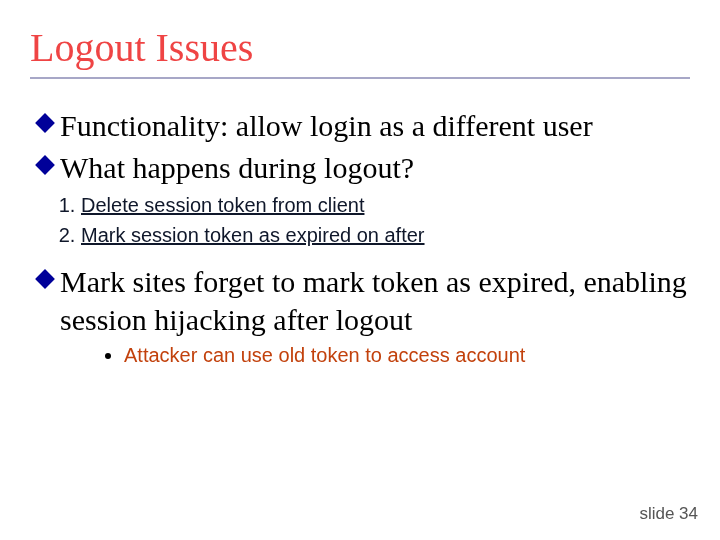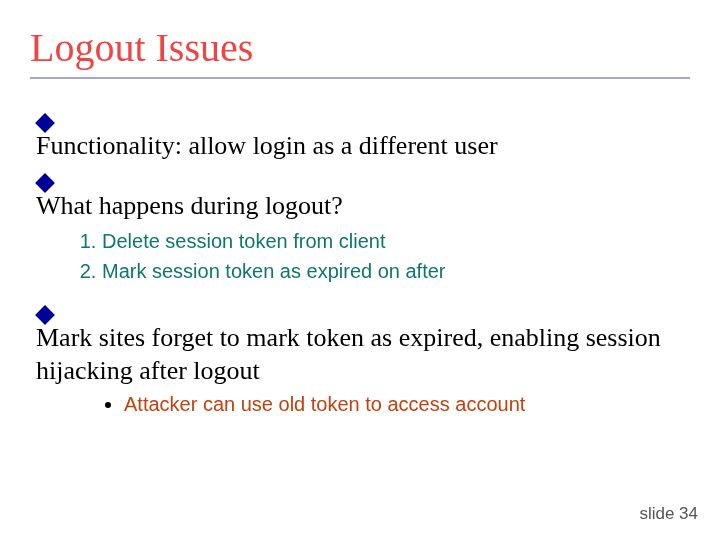--- a/index.html
+++ b/index.html
@@ -19,40 +19,40 @@
     }
     .hr {
       border: none;
       border-top: 2px solid #a7a7c7;
       margin-bottom: 28px;
     }
     .bullets { margin-left: 6px; }
     .bullet-row {
       display: flex;
       align-items: flex-start;
-      font-size: 26px;
+      font-size: 30px;
       line-height: 1.25;
       margin-bottom: 4px;
-      flex-direction: column;
     }
     .diamond {
       width: 14px;
       height: 14px;
       background: #000099;
       transform: rotate(45deg);
       margin: 9px 8px 0 2px;
       flex: 0 0 auto;
     }
     .bullet-text { flex: 1; }
     .numlist {
       list-style: decimal;
-      margin: 6px 0 14px 66px;
+      margin: 6px 0 14px 45px;
       font-family: Verdana, Geneva, sans-serif;
       font-size: 20px;
-      color: #0f766e;
+      color: #0f172a;
+      text-decoration: underline;
     }
     .numlist li { margin-bottom: 3px; line-height: 1.35; }
     .dashlist {
       list-style: disc;
       margin: 6px 0 0 88px;
       font-family: Verdana, Geneva, sans-serif;
       font-size: 20px;
       color: #c2410c;
     }
     .dashlist li::marker { color: #000; }

